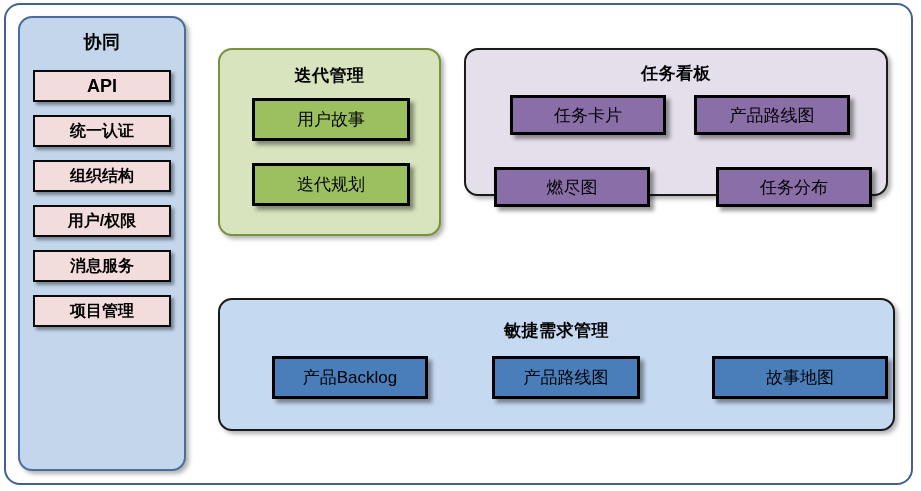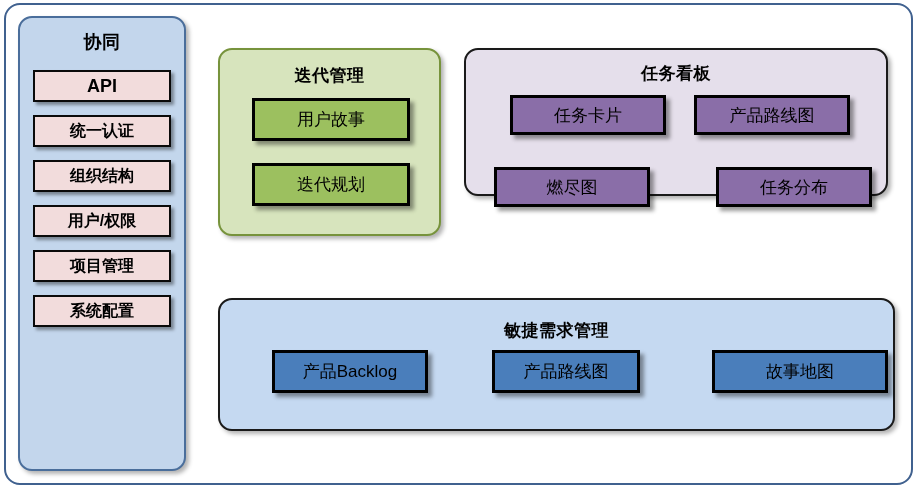--- a/index.html
+++ b/index.html
@@ -150,21 +150,21 @@
     top: 298px;
     width: 677px;
     height: 133px;
     background: #C5D9F1;
     border: 2px solid #1a1a1a;
   }
   .agile .group-title {
     top: 19px;
     font-size: 17px;
   }
-  .agile .box { top: 50px; height: 43px; }
+  .agile .box { top: 56px; height: 43px; }
   .agile .box.d0 { left: 52px;  width: 156px; }
   .agile .box.d1 { left: 272px; width: 148px; }
   .agile .box.d2 { left: 492px; width: 176px; font-family: Liberation Mono, monospace; }
 
   .label {
     pointer-events: none;
   }
 </style>
 </head>
 <body>
@@ -182,24 +182,24 @@
       <div class="chip pink">
         <span class="label">统一认证</span>
       </div>
       <div class="chip pink">
         <span class="label">组织结构</span>
       </div>
       <div class="chip pink">
         <span class="label">用户/权限</span>
       </div>
       <div class="chip pink">
+        <span class="label">消息服务</span>
+      </div>
+      <div class="chip pink">
         <span class="label">项目管理</span>
-      </div>
-      <div class="chip pink">
-        <span class="label">系统配置</span>
       </div>
     </div>
   </div>
 
   <div class="group iteration">
     <div class="group-title label">迭代管理</div>
     <div class="box green b0">
       <span class="label">用户故事</span>
     </div>
     <div class="box green b1">

